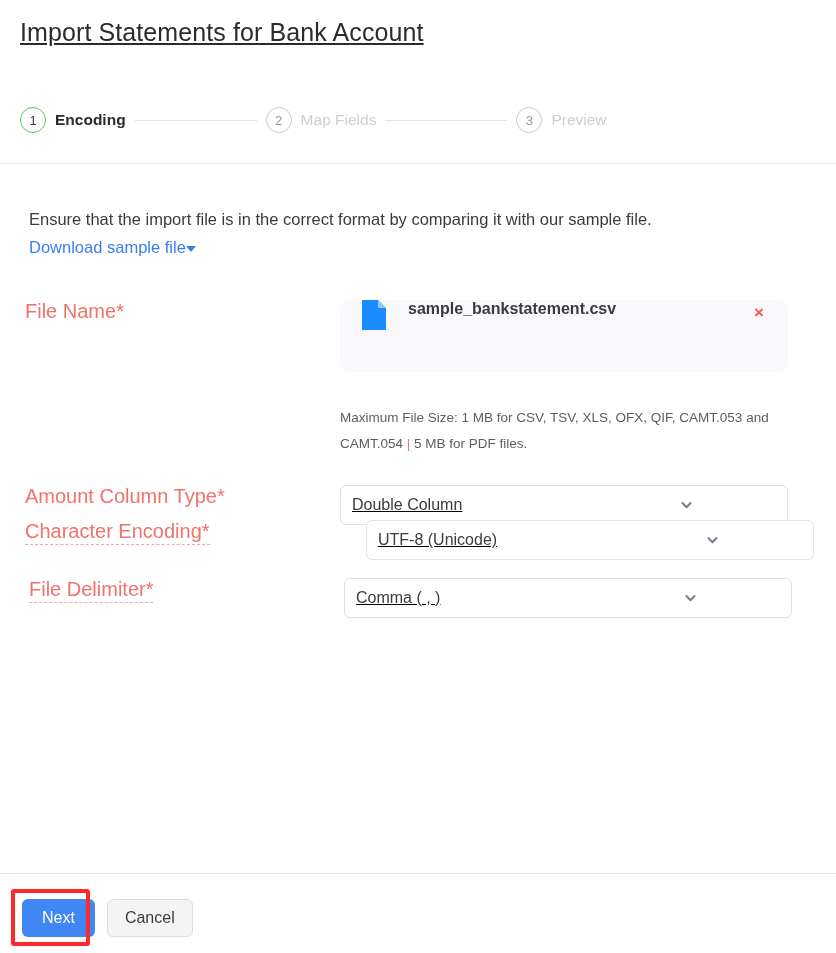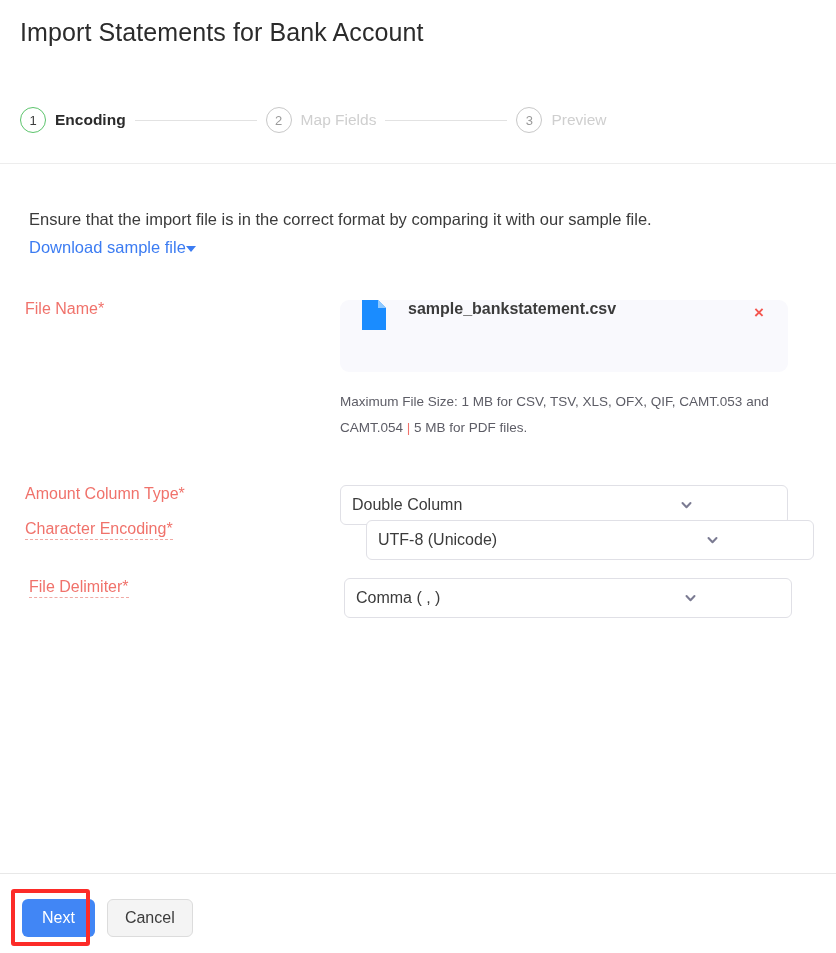--- a/index.html
+++ b/index.html
@@ -22,20 +22,21 @@
   
   .page-title {
     position: absolute;
     left: 20px;
     top: 18px;
     font-size: 25px;
     font-weight: 400;
     color: #2b2b2b;
     letter-spacing: 0.1px;
     white-space: nowrap;
+    text-decoration: underline;
   }
 
   
   .stepper {
     position: absolute;
     left: 20px;
     top: 104px;
     display: flex;
     align-items: center;
     height: 32px;
@@ -122,21 +123,21 @@
   }
 
   
   .form-row {
     position: absolute;
     display: flex;
     align-items: flex-start;
   }
   .field-label {
     width: 320px;
-    font-size: 16px;
+    font-size: 20px;
     color: #f0726b;
     padding-left: 5px;
     white-space: nowrap;
   }
   .field-label.tooltip span.lbl {
     border-bottom: 1px dashed #f0a9a4;
     padding-bottom: 2px;
   }
 
   
@@ -167,37 +168,38 @@
   }
   .file-remove {
     font-size: 17px;
     color: #f4564f;
     cursor: pointer;
     line-height: 1;
     padding: 4px 6px;
     flex: 0 0 auto;
   }
   .file-hint {
-    margin-top: 17px;
+    margin-top: 33px;
     width: 430px;
     font-size: 13.5px;
     color: #5d5d66;
     line-height: 26px;
   }
   .file-hint .sep { color: #f0726b; }
 
   
   .row-amount   { left: 20px; top: 461px; width: 796px; margin-top: 24px; }
   .row-encoding { left: 20px; top: 520px; width: 796px; gap: 26px; }
   .row-delim    { left: 24px; top: 578px; width: 796px; }
 
   .select-wrap {
     position: relative;
     width: 366px;
     height: 40px;
+    text-decoration: underline;
   }
   .select-box {
     width: 448px;
     height: 40px;
     border: 1px solid #e0e0e6;
     border-radius: 6px;
     background: #ffffff;
     display: flex;
     align-items: center;
     padding: 0 34px 0 11px;

